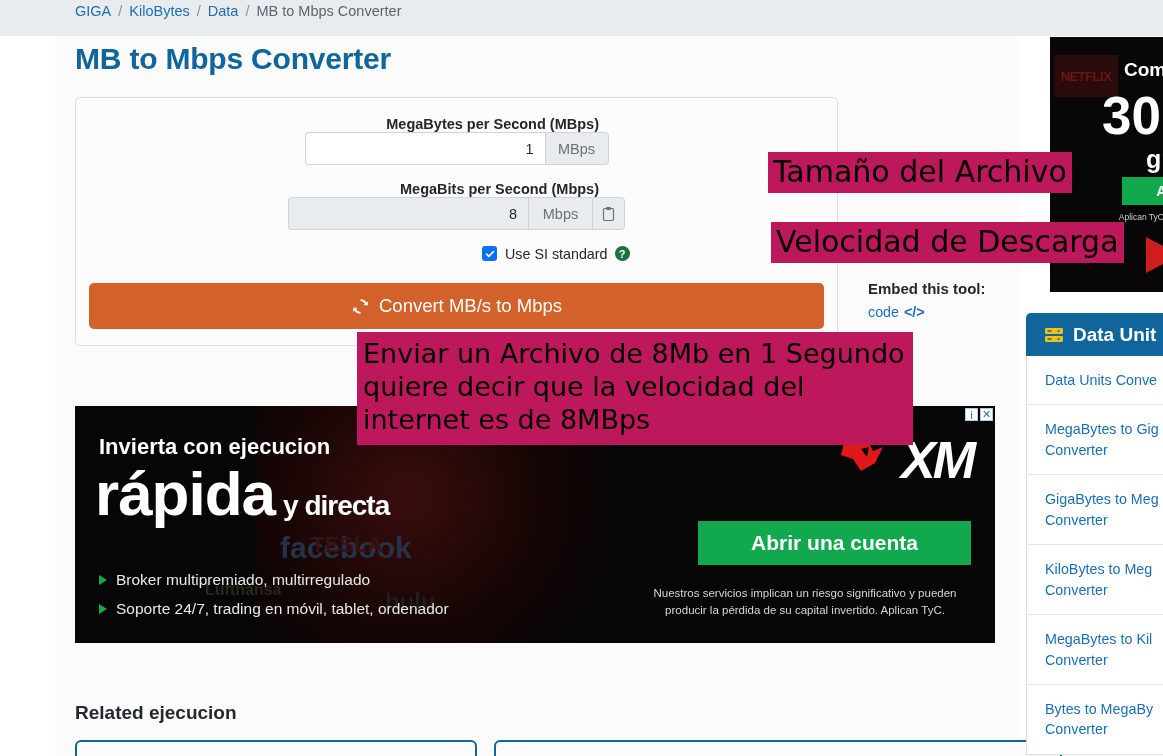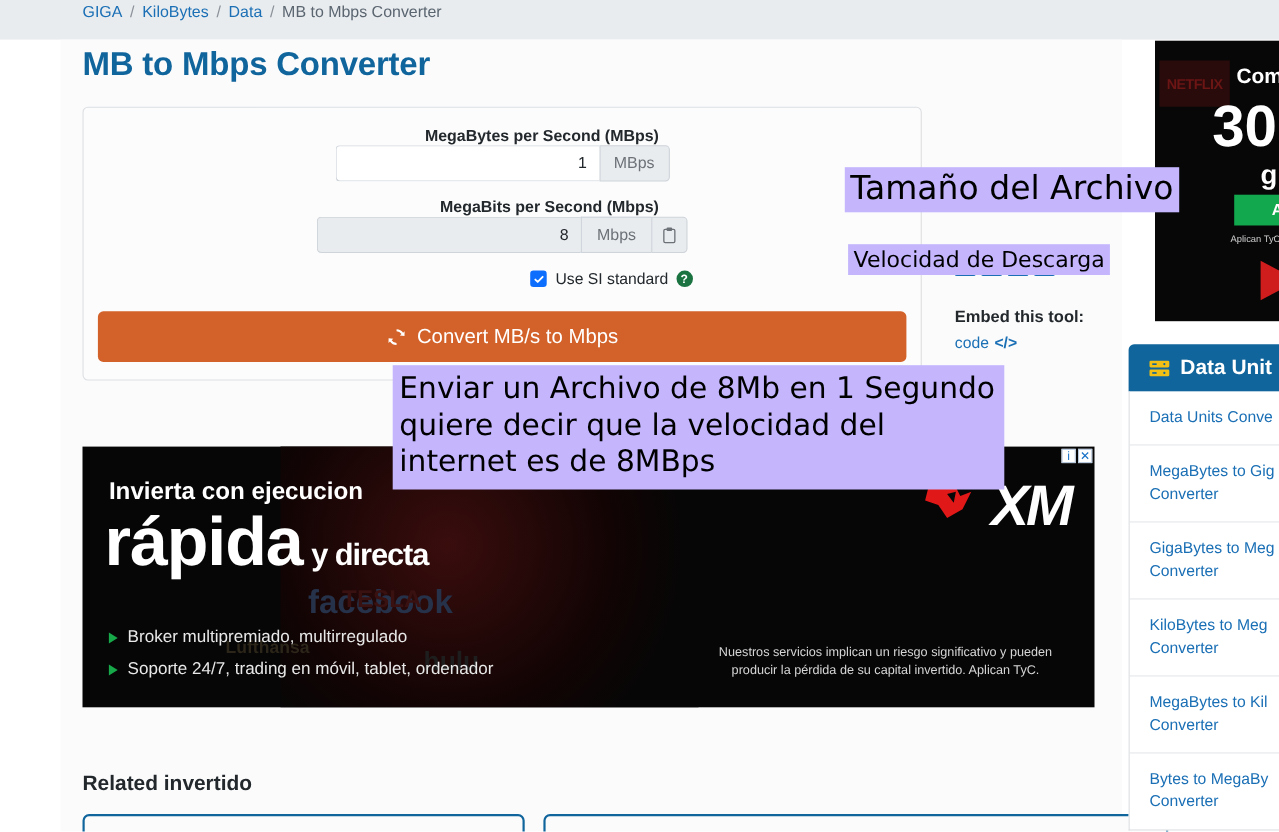--- a/index.html
+++ b/index.html
@@ -329,28 +329,28 @@
     position: absolute; left: 96px; top: 200px;
     width: 0; height: 0;
     border-left: 34px solid #cf1d1d;
     border-top: 18px solid transparent;
     border-bottom: 18px solid transparent;
   }
 
   
   .anno {
     position: absolute;
-    background: #c4b5fd;
+    background: #be185d;
     color: #000000;
     font-family: "DejaVu Sans", sans-serif;
     line-height: 1.22;
     z-index: 50;
   }
   .anno-1 { left: 768px; top: 152px; font-size: 30px; padding: 2px 5px; }
-  .anno-2 { left: 771px; top: 222px; font-size: 20px; padding: 2px 5px; }
+  .anno-2 { left: 771px; top: 222px; font-size: 30px; padding: 2px 5px; }
   .anno-3 {
     left: 357px; top: 332px;
     width: 556px;
     font-size: 27px;
     padding: 6px 6px 8px 6px;
   }
 </style>
 </head>
 <body>
 
@@ -477,23 +477,24 @@
         <path d="M6 8 L26 4 L34 20 L44 16 L36 32 L22 40 L14 28 L2 24 Z" fill="#e01818"></path>
         <path d="M22 18 L30 16 L28 26 Z" fill="#070707"></path>
       </svg>
       <span class="ba-xm-text">XM</span>
     </div>
     <div class="ad-ctrl">
       <span>i</span>
       <span>✕</span>
     </div>
   </div>
+  <div class="ba-cta">Abrir una cuenta</div>
   <div class="ba-disc">Nuestros servicios implican un riesgo significativo y pueden producir la pérdida de su capital invertido. Aplican TyC.</div>
 
-  <div class="related-title">Related invertido</div>
+  <div class="related-title">Related ejecucion</div>
   <div class="rel-card rel-1"></div>
   <div class="rel-card rel-2"></div>
 
   <div class="sidebar">
     <div class="sb-head">
       <svg width="20" height="20" viewBox="0 0 20 20">
         <rect x="1" y="3" width="18" height="6" rx="1.2" fill="#f2c014"></rect>
         <rect x="1" y="11" width="18" height="6" rx="1.2" fill="#f2c014"></rect>
         <rect x="3.5" y="5.3" width="4" height="1.5" fill="#10659c"></rect>
         <rect x="3.5" y="13.3" width="4" height="1.5" fill="#10659c"></rect>

